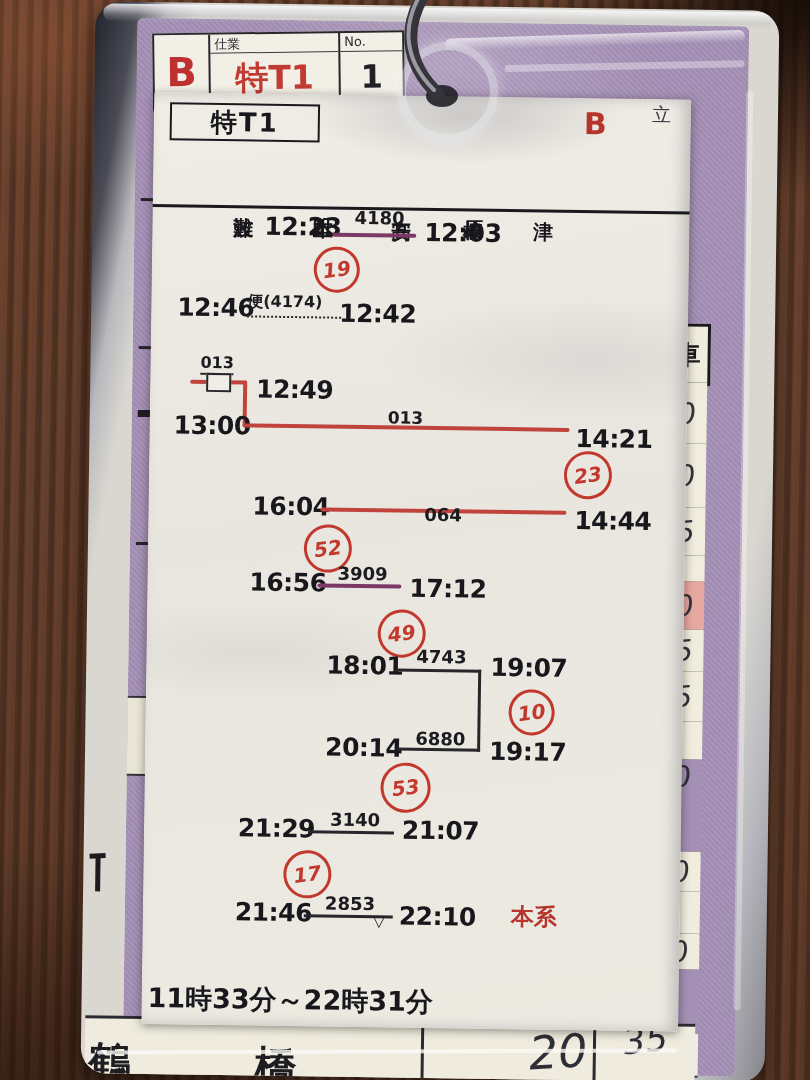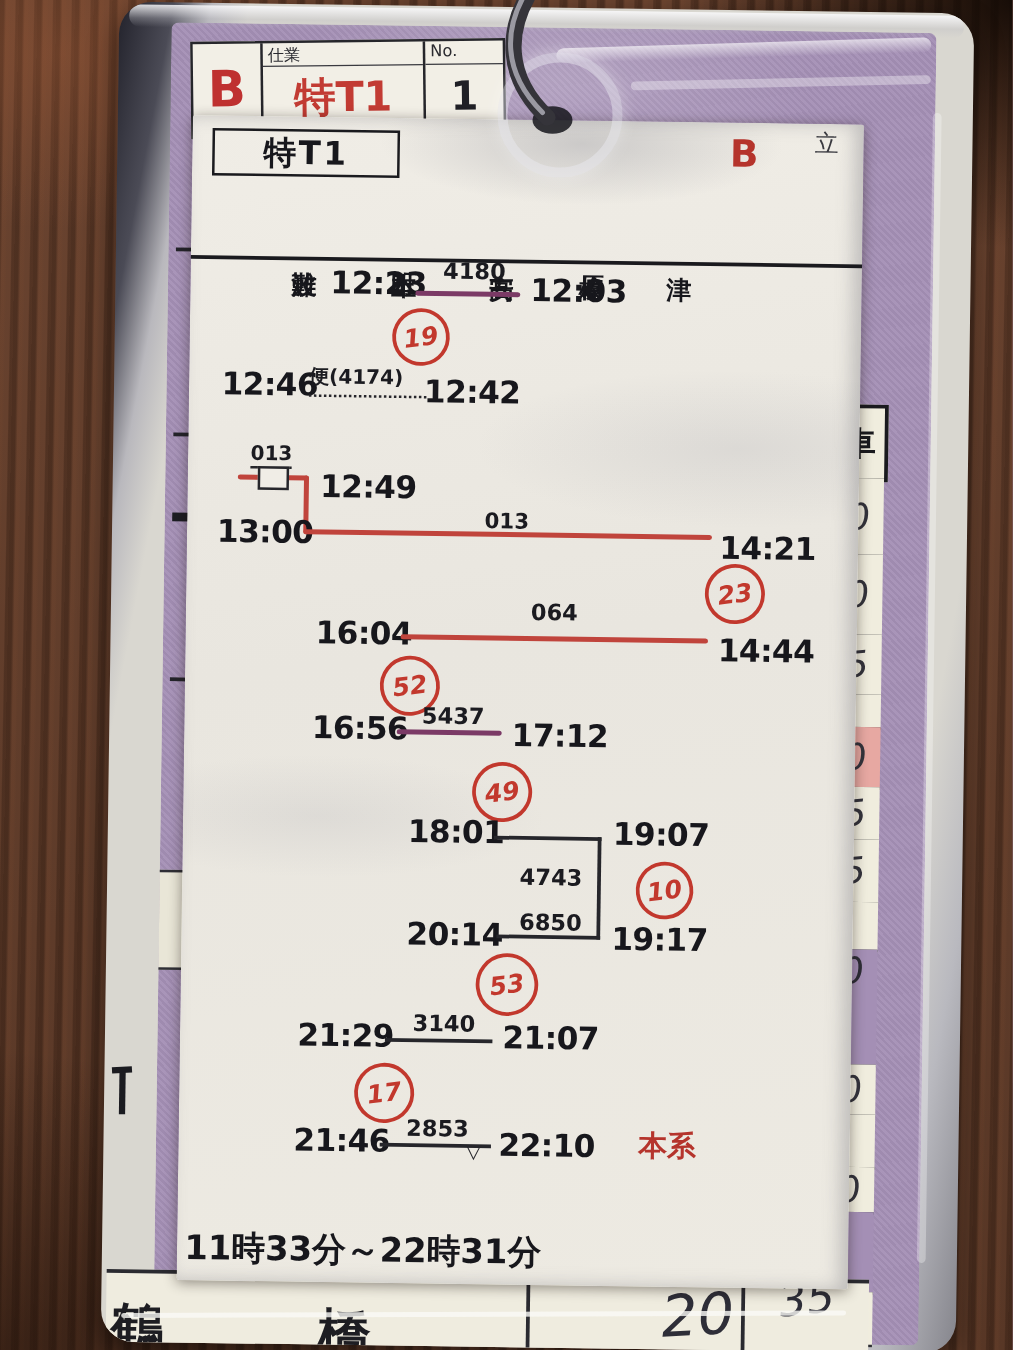--- a/index.html
+++ b/index.html
@@ -173,46 +173,46 @@
     <span class="abs t" style="left:24px;top:318px;">13:00</span>
     <div class="abs rl" style="left:93px;top:330px;width:327px;"></div>
     <span class="abs trn" style="left:238px;top:312px;font-size:17px;">013</span>
     <span class="abs t" style="left:426px;top:326px;">14:21</span>
     <div class="abs badge" style="left:415px;top:353px;width:42px;height:42px;">
       <span>23</span>
     </div>
 
     <span class="abs t" style="left:104px;top:398px;">16:04</span>
     <div class="abs rl" style="left:172px;top:413px;width:246px;"></div>
-    <span class="abs trn" style="left:276px;top:384px;">064</span>
+    <span class="abs trn" style="left:276px;top:408px;">064</span>
     <span class="abs t" style="left:426px;top:408px;">14:44</span>
     <div class="abs badge" style="left:156px;top:430px;width:42px;height:42px;">
       <span>52</span>
     </div>
 
     <span class="abs t" style="left:102px;top:474px;">16:56</span>
     <div class="abs pl" style="left:170px;top:489px;width:84px;"></div>
-    <span class="abs trn" style="left:190px;top:468px;">5437</span>
+    <span class="abs trn" style="left:190px;top:468px;">3909</span>
     <span class="abs t" style="left:262px;top:478px;">17:12</span>
     <div class="abs badge" style="left:231px;top:514px;width:42px;height:42px;">
       <span>49</span>
     </div>
 
     <span class="abs t" style="left:180px;top:556px;">18:01</span>
     <div class="abs bl" style="left:249px;top:573px;width:86px;"></div>
-    <span class="abs trn" style="left:270px;top:550px;margin-top:46px;">4743</span>
+    <span class="abs trn" style="left:270px;top:550px;">4743</span>
     <div class="abs bl" style="left:332px;top:573px;width:3px;height:82px;"></div>
     <span class="abs t" style="left:344px;top:556px;">19:07</span>
     <div class="abs badge" style="left:363px;top:592px;width:40px;height:40px;">
       <span>10</span>
     </div>
 
     <span class="abs t" style="left:180px;top:638px;">20:14</span>
     <div class="abs bl" style="left:252px;top:652px;width:83px;"></div>
-    <span class="abs trn" style="left:270px;top:632px;">6850</span>
+    <span class="abs trn" style="left:270px;top:632px;">6880</span>
     <span class="abs t" style="left:344px;top:640px;">19:17</span>
     <div class="abs badge" style="left:236px;top:667px;width:44px;height:44px;">
       <span>53</span>
     </div>
 
     <span class="abs t" style="left:94px;top:720px;">21:29</span>
     <div class="abs bl" style="left:164px;top:736px;width:86px;"></div>
     <span class="abs trn" style="left:186px;top:714px;">3140</span>
     <span class="abs t" style="left:258px;top:720px;">21:07</span>
     <div class="abs badge" style="left:140px;top:756px;width:42px;height:42px;">

